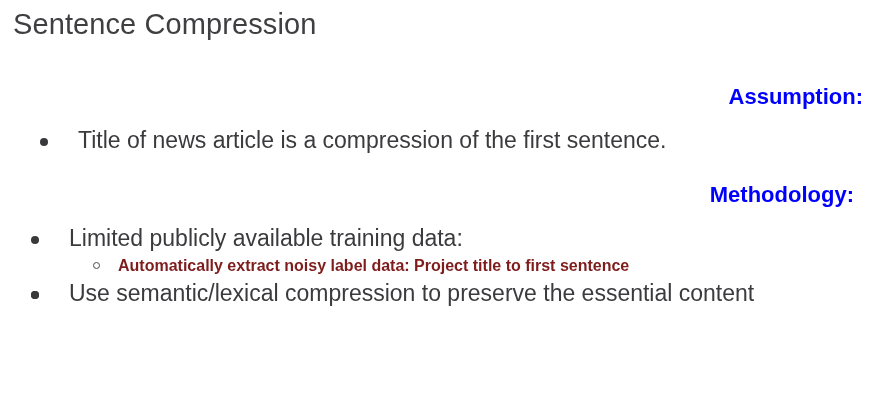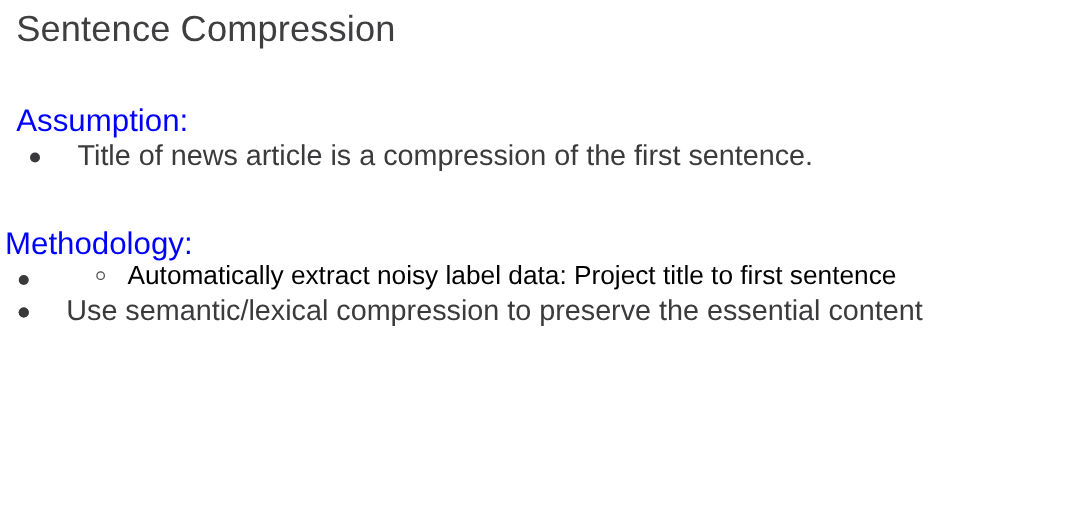--- a/index.html
+++ b/index.html
@@ -31,45 +31,46 @@
     font-size: 29px;
     line-height: 36px;
     color: #3f3f42;
     font-weight: 400;
     letter-spacing: 0.1px;
     white-space: nowrap;
   }
 
   
   .section-heading {
-    font-size: 25px;
+    font-size: 22px;
     line-height: 26px;
     color: #0000ff;
-    font-weight: 400;
+    font-weight: 700;
     white-space: nowrap;
+    text-align: right;
   }
 
   #assumption-section {
     position: absolute;
     left: 13px;
     top: 84px;
     width: 850px;
   }
 
   #methodology-section {
     position: absolute;
     left: 4px;
     top: 182px;
     width: 850px;
   }
 
   
   ul.bullets {
     list-style: none;
-    margin: 0;
+    margin: 16px;
     padding: 0;
   }
 
   li.bullet-l1 {
     position: relative;
     padding-left: 49px;
     margin: 0;
     font-size: 23px;
     line-height: 29px;
     color: #3b3b3e;
@@ -89,24 +90,24 @@
   ul.sub-bullets {
     list-style: none;
     margin: 0;
     padding: 0;
   }
 
   li.bullet-l2 {
     position: relative;
     padding-left: 49px;
     margin: 0;
-    font-size: 21px;
+    font-size: 16px;
     line-height: 26px;
-    color: #000000;
-    font-weight: 400;
+    color: #7f1d1d;
+    font-weight: 700;
   }
 
   li.bullet-l2 > .marker-ring {
     position: absolute;
     left: 24px;
     top: 9px;
     width: 7px;
     height: 7px;
     border-radius: 50%;
     border: 1.5px solid #4a4a4d;
@@ -145,20 +146,21 @@
     </ul>
   </div>
 
   <div id="methodology-section">
     <div class="section-heading">Methodology:</div>
 
     <ul class="bullets">
 
       <li class="bullet-l1">
         <span class="marker-disc"></span>
+        <span class="l1-text">Limited publicly available training data:</span>
 
         <ul class="sub-bullets">
           <li class="bullet-l2">
             <span class="marker-ring"></span>
             <span class="sub-line l2-text">Automatically extract noisy label data: Project title to first sentence</span>
           </li>
         </ul>
       </li>
 
       <li class="bullet-l1 spacer-bullets">

